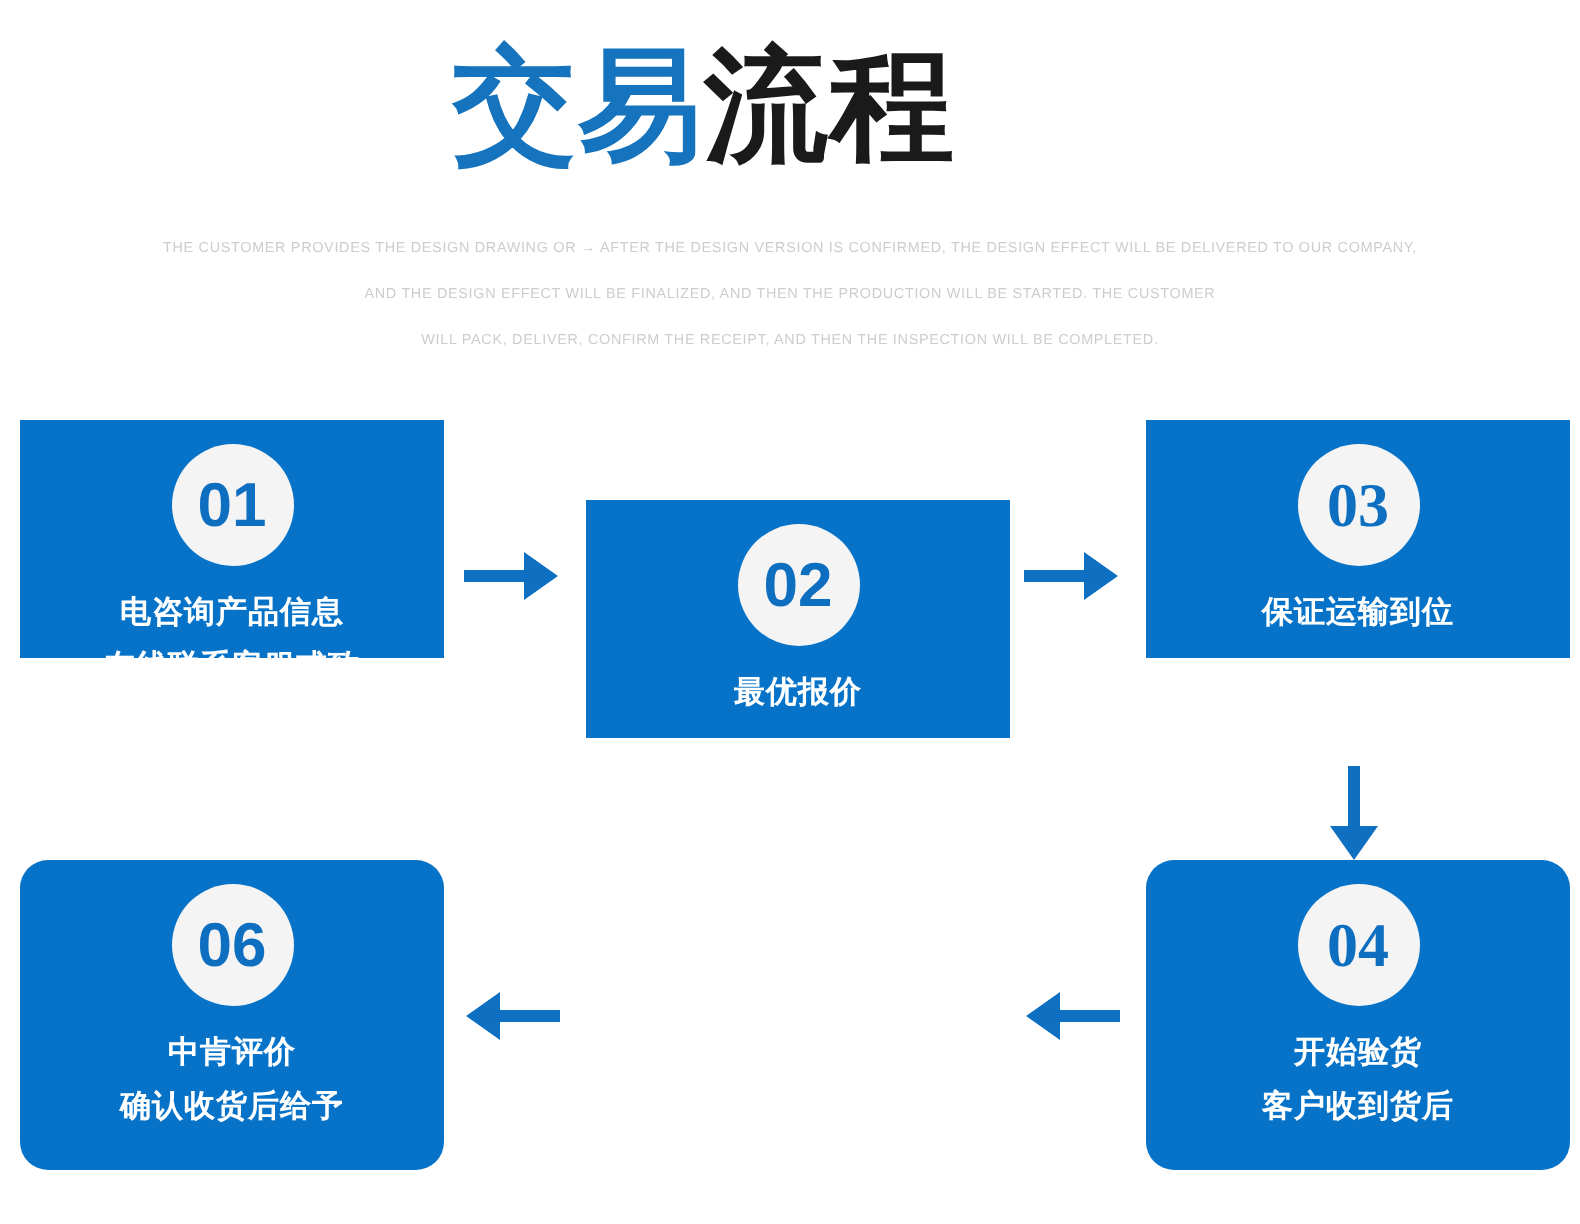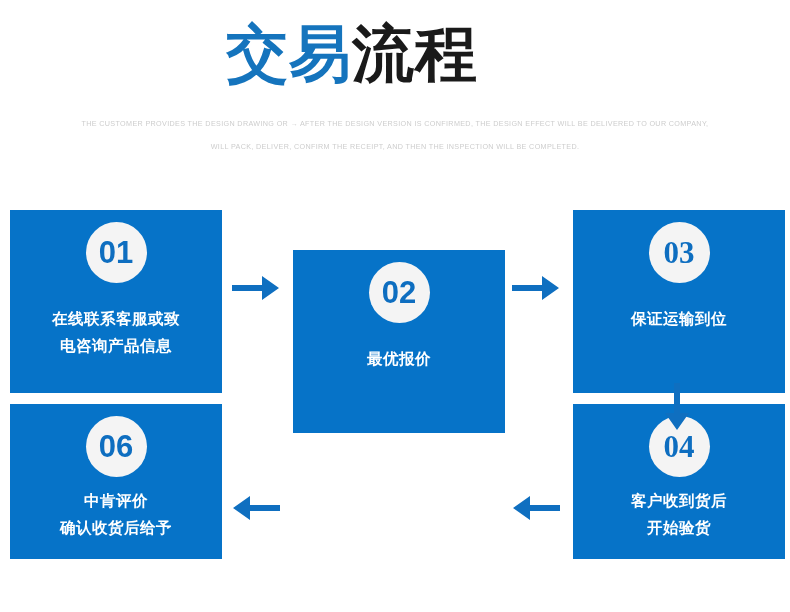--- a/index.html
+++ b/index.html
@@ -66,22 +66,22 @@
   .step-box {
     position: absolute;
     width: 212px;
     height: 155px;
     background: #0673c8;
     box-sizing: border-box;
     display: flex;
     flex-direction: column;
     align-items: center;
   }
-  .step-box.row1 { top: 210px; height: 183px; gap: 12px; }
-  .step-box.row2 { top: 404px; height: 155px; }
+  .step-box.row1 { top: 210px; height: 119px; }
+  .step-box.row2 { top: 430px; height: 155px; border-radius: 14px; }
   .col1 { left: 10px; }
   .col2 { left: 293px; margin-top: 40px; }
   .col3 { left: 573px; font-family: Liberation Serif, serif; }
 
   .step-circle {
     width: 61px;
     height: 61px;
     border-radius: 50%;
     background: #f4f4f4;
     color: #0e6ec0;
@@ -123,32 +123,33 @@
 <body>
 
 <div class="header">
 
   <div class="page-title">
     <span class="title-accent">交易</span><span class="title-rest">流程</span>
   </div>
 
   <div class="subtitle-block">
     <span class="subtitle-line">THE CUSTOMER PROVIDES THE DESIGN DRAWING OR → AFTER THE DESIGN VERSION IS CONFIRMED, THE DESIGN EFFECT WILL BE DELIVERED TO OUR COMPANY,</span>
+    <span class="subtitle-line">AND THE DESIGN EFFECT WILL BE FINALIZED, AND THEN THE PRODUCTION WILL BE STARTED. THE CUSTOMER</span>
     <span class="subtitle-line">WILL PACK, DELIVER, CONFIRM THE RECEIPT, AND THEN THE INSPECTION WILL BE COMPLETED.</span>
   </div>
 
 </div>
 
 <div class="flow">
 
   <div class="step-box row1 col1">
     <div class="step-circle">01</div>
     <div class="step-text">
+      <span>电咨询产品信息</span>
       <span>在线联系客服或致</span>
-      <span>电咨询产品信息</span>
     </div>
   </div>
 
   <div class="step-box row1 col2">
     <div class="step-circle">02</div>
     <div class="step-text">
       <span>最优报价</span>
     </div>
   </div>
 
@@ -164,22 +165,22 @@
     <div class="step-text">
       <span>中肯评价</span>
       <span>确认收货后给予</span>
     </div>
   </div>
 
 
   <div class="step-box row2 col3">
     <div class="step-circle">04</div>
     <div class="step-text">
+      <span>开始验货</span>
       <span>客户收到货后</span>
-      <span>开始验货</span>
     </div>
   </div>
 
   <svg class="arrow arrow-h arrow-r1" viewBox="0 0 48 32">
     <path d="M0 13 H30 V4 L47 16 L30 28 V19 H0 Z" fill="#0f6fc0"></path>
   </svg>
 
   <svg class="arrow arrow-h arrow-r2" viewBox="0 0 48 32">
     <path d="M0 13 H30 V4 L47 16 L30 28 V19 H0 Z" fill="#0f6fc0"></path>
   </svg>

